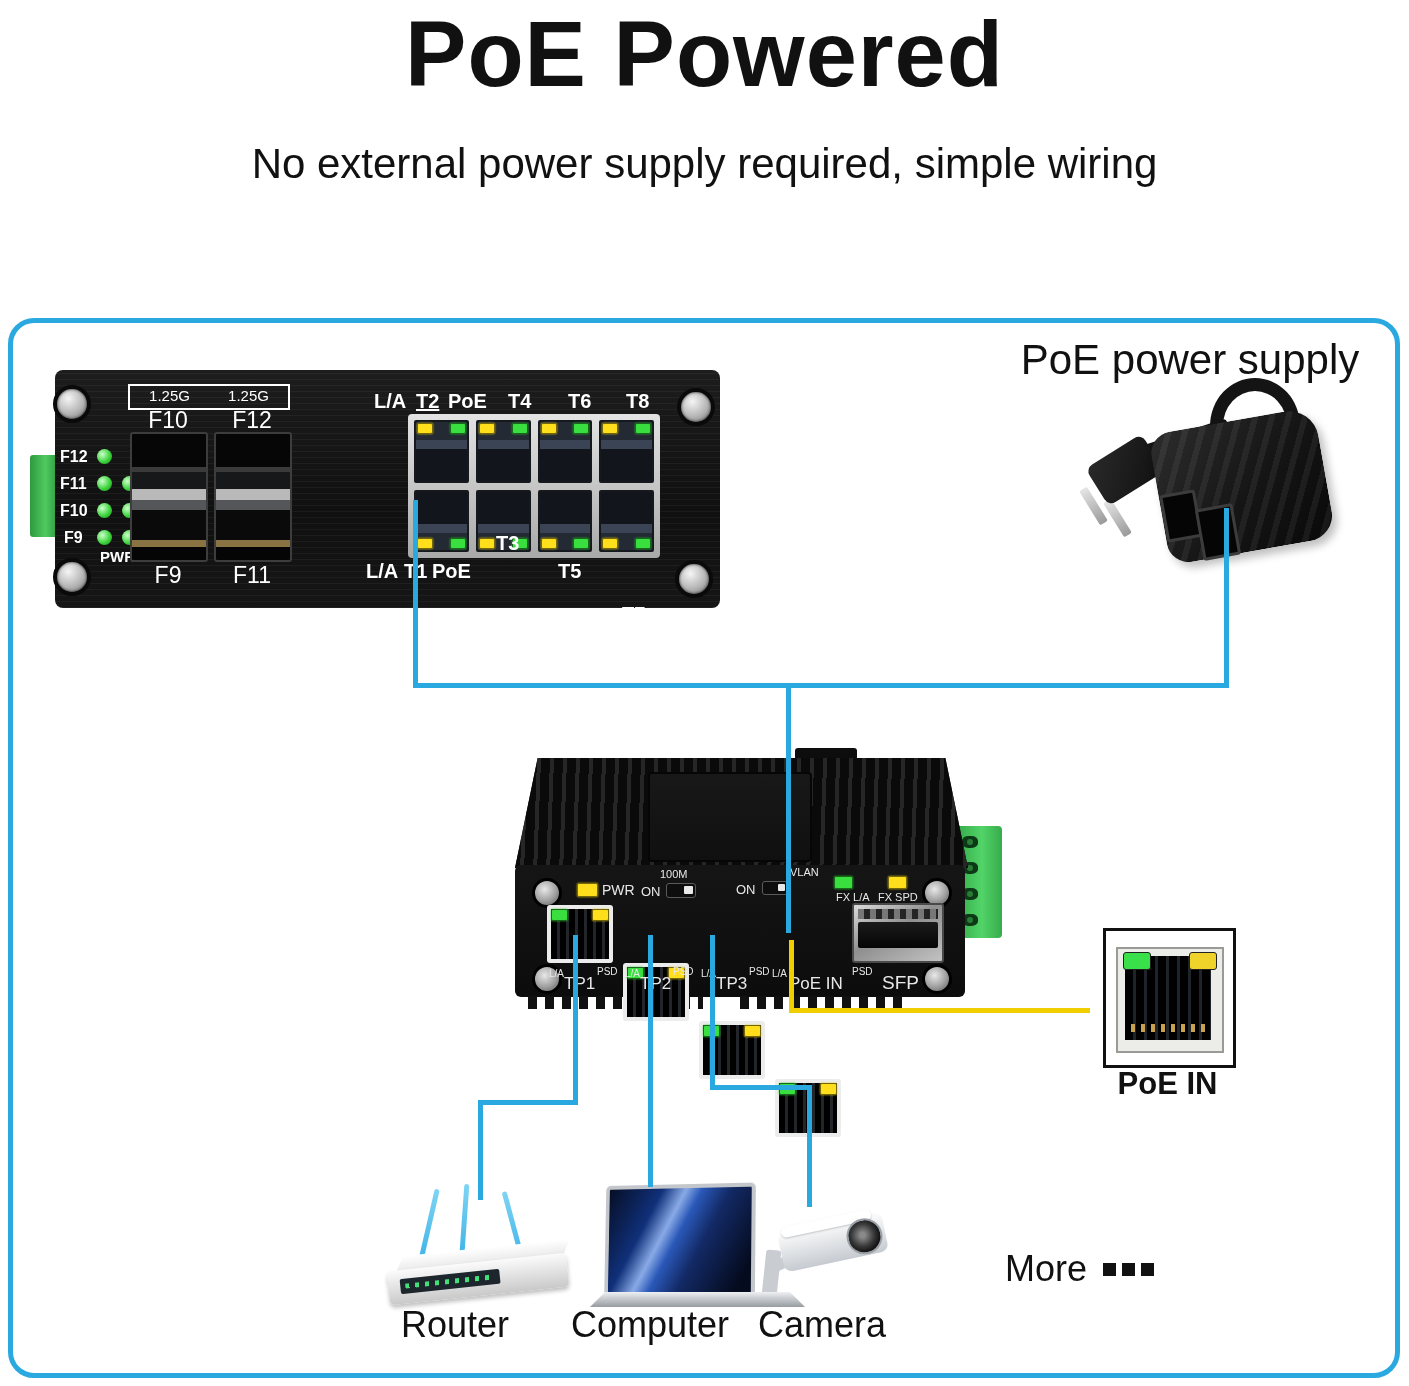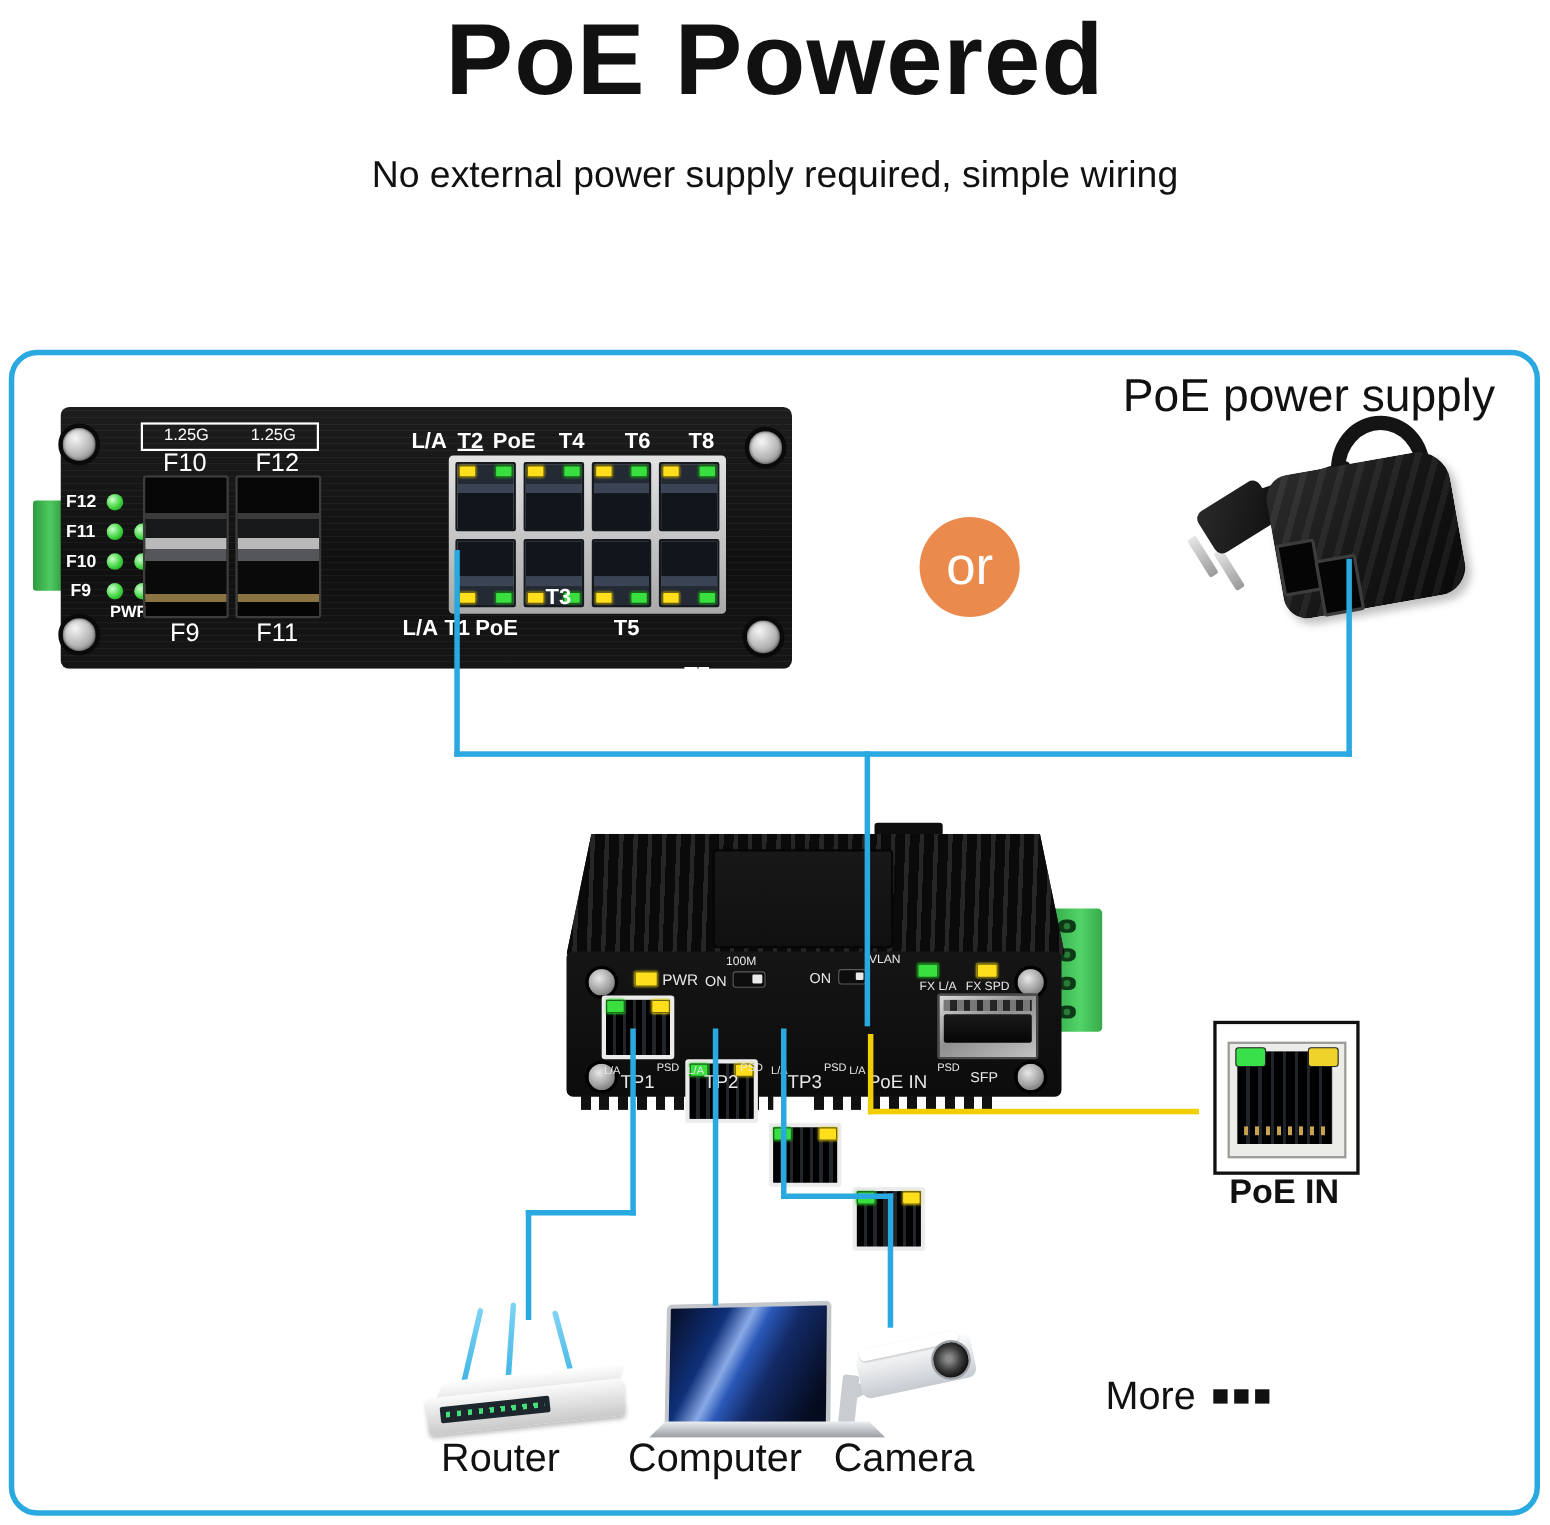--- a/index.html
+++ b/index.html
@@ -1,21 +1,21 @@
 <!DOCTYPE html>
 <html><head>
 <meta charset="utf-8">
 <style>
   html,body{margin:0;padding:0;background:#fff;}
   .canvas{position:relative;width:1409px;height:1386px;background:#ffffff;
     font-family:"Liberation Sans",sans-serif;overflow:hidden;color:#111;}
   .abs{position:absolute;}
   .ctr{text-align:center;}
   .title{left:0;top:2px;width:100%;font-size:92px;font-weight:bold;letter-spacing:1px;}
-  .subtitle{left:0;top:140px;width:100%;font-size:34px;}
+  .subtitle{left:0;top:140px;width:100%;font-size:42px;}
   .frame{left:8px;top:318px;width:1382px;height:1050px;border:5px solid #2AA9E1;border-radius:26px;z-index:0;}
   .caption{font-size:44px;}
   .caption-sm{font-size:36px;}
   
   .wire{background:#2AA9E1;z-index:6;}
   .wire.yel{background:#F0CE00;}
   
   .screw{border-radius:50%;width:30px;height:30px;border:4px solid #0a0a0a;
     background:radial-gradient(circle at 38% 32%,#f5f5f5,#b5b5b5 55%,#6f6f6f);box-shadow:inset 0 0 3px #222;z-index:3;}
   .ledg{border-radius:50%;background:radial-gradient(circle at 35% 35%,#ccffcc,#3ed43e 55%,#128a12);}
@@ -187,21 +187,20 @@
   </div>
 
   <div class="plabel" style="left:366px;top:560px;">L/A</div>
   <div class="plabel" style="left:404px;top:560px;">T1</div>
   <div class="plabel" style="left:432px;top:560px;">PoE</div>
   <div class="plabel" style="left:496px;top:532px;">T3</div>
   <div class="plabel" style="left:558px;top:560px;">T5</div>
   <div class="plabel" style="left:622px;top:560px;margin-top:43px;">T7</div>
 
 
-  <div class="abs orb" style="left:836px;top:470px;width:91px;height:91px;">or</div>
 
   <div class="abs caption ctr" style="left:1000px;top:336px;width:380px;font-size:42px;">PoE power supply</div>
   <div class="abs ps-loop" style="left:1210px;top:378px;"></div>
   <div class="abs ps-cord" style="left:1140px;top:432px;width:90px;height:12px;transform:rotate(-18deg);"></div>
   <div class="abs prong" style="left:1089px;top:486px;"></div>
   <div class="abs prong" style="left:1113px;top:498px;"></div>
   <div class="abs ps-plug" style="left:1092px;top:448px;width:66px;height:44px;"></div>
   <div class="abs ps-body" style="left:1158px;top:420px;width:168px;height:132px;"></div>
   <div class="abs ps-port" style="left:1163px;top:492px;width:30px;height:42px;transform:rotate(-10deg);"></div>
   <div class="abs ps-port" style="left:1199px;top:506px;width:32px;height:46px;transform:rotate(-10deg);"></div>
@@ -275,21 +274,21 @@
   <div class="tinyl" style="left:597px;top:966px;font-size:10px;">PSD</div>
   <div class="tinyl" style="left:625px;top:968px;font-size:10px;">L/A</div>
   <div class="tinyl" style="left:640px;top:974px;font-size:17px;">TP2</div>
   <div class="tinyl" style="left:673px;top:966px;font-size:10px;">PSD</div>
   <div class="tinyl" style="left:701px;top:968px;font-size:10px;">L/A</div>
   <div class="tinyl" style="left:716px;top:974px;font-size:17px;">TP3</div>
   <div class="tinyl" style="left:749px;top:966px;font-size:10px;">PSD</div>
   <div class="tinyl" style="left:772px;top:968px;font-size:10px;">L/A</div>
   <div class="tinyl" style="left:789px;top:974px;font-size:17px;">PoE IN</div>
   <div class="tinyl" style="left:852px;top:966px;font-size:10px;">PSD</div>
-  <div class="tinyl" style="left:882px;top:972px;font-size:13px;">SFP</div>
+  <div class="tinyl" style="left:882px;top:972px;font-size:19px;">SFP</div>
 
   <div class="abs wire" style="left:573px;top:935px;width:5px;height:170px;"></div>
   <div class="abs wire" style="left:478px;top:1100px;width:100px;height:5px;"></div>
   <div class="abs wire" style="left:478px;top:1100px;width:5px;height:100px;"></div>
   <div class="abs wire" style="left:648px;top:935px;width:5px;height:252px;"></div>
   <div class="abs wire" style="left:710px;top:935px;width:5px;height:155px;"></div>
   <div class="abs wire" style="left:710px;top:1085px;width:102px;height:5px;"></div>
   <div class="abs wire" style="left:807px;top:1085px;width:5px;height:122px;"></div>
   <div class="abs wire yel" style="left:789px;top:940px;width:5px;height:73px;"></div>
   <div class="abs wire yel" style="left:789px;top:1008px;width:301px;height:5px;"></div>

